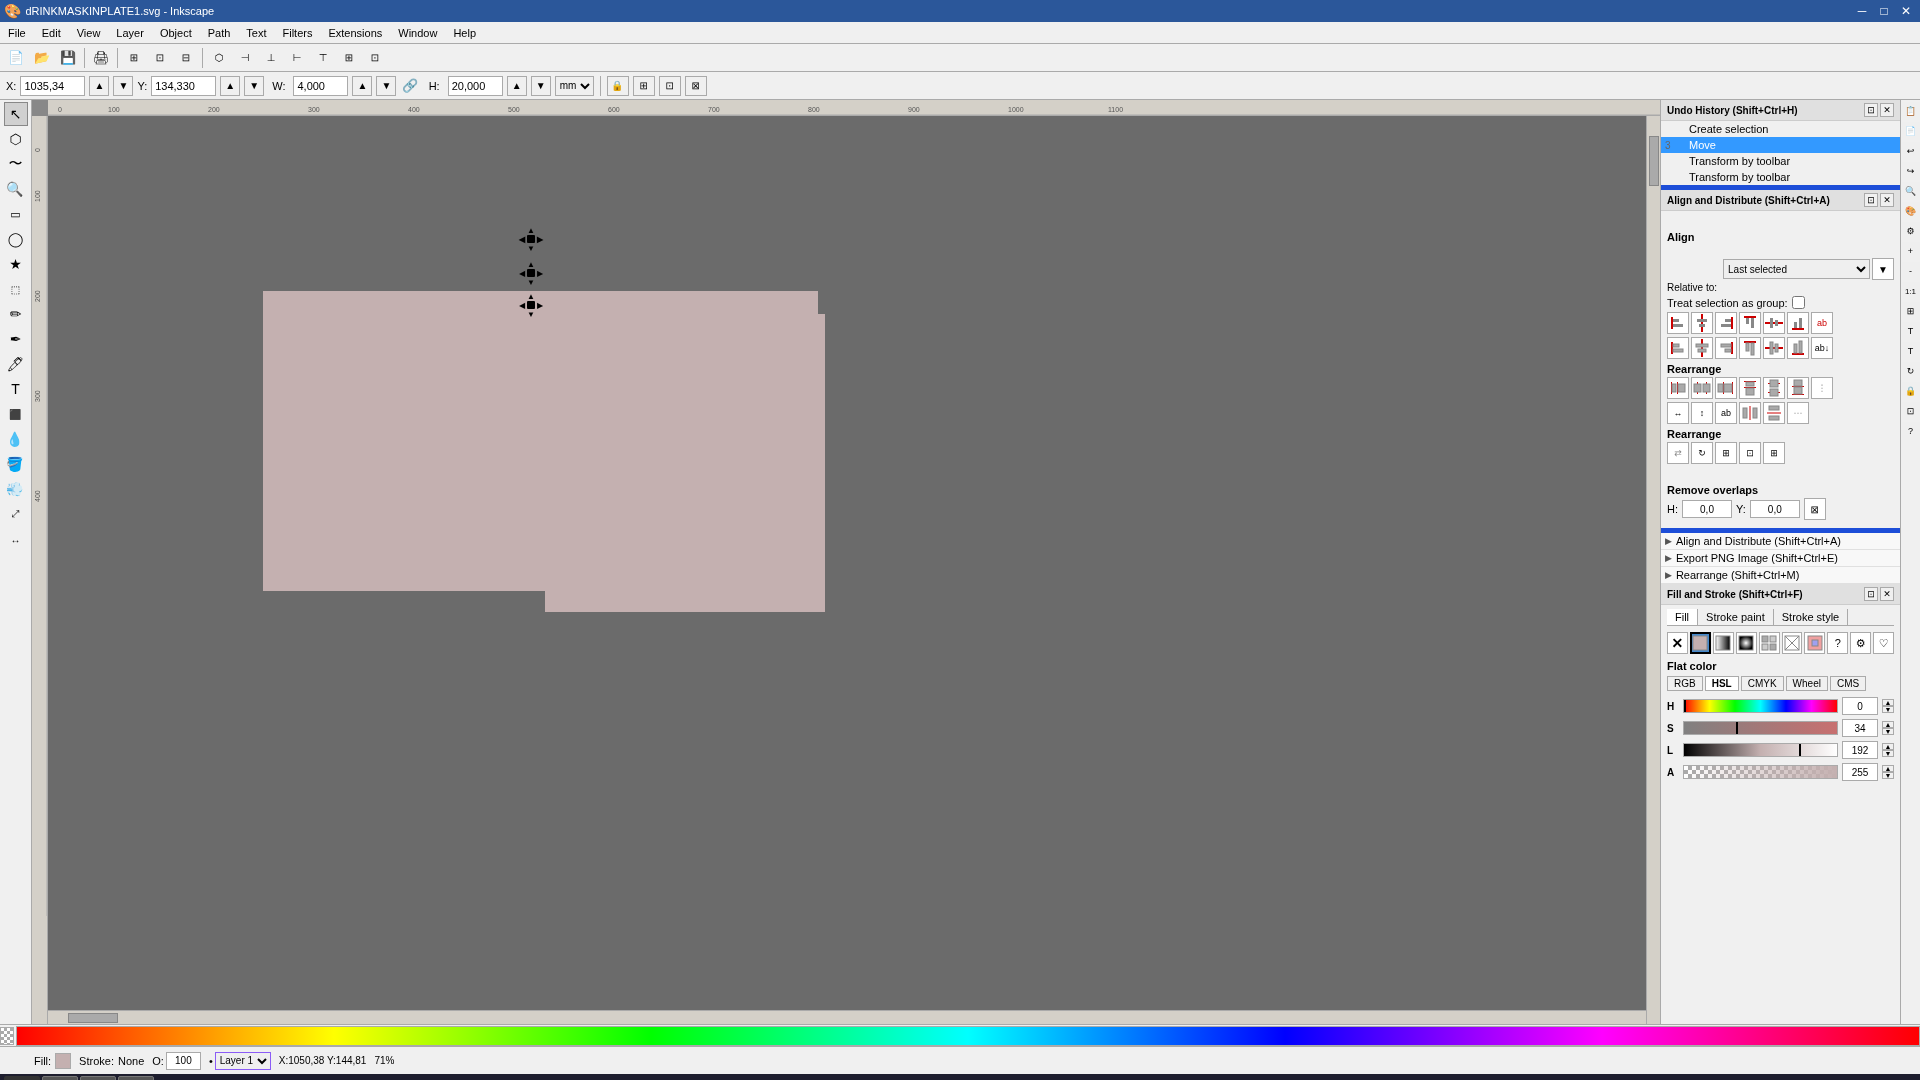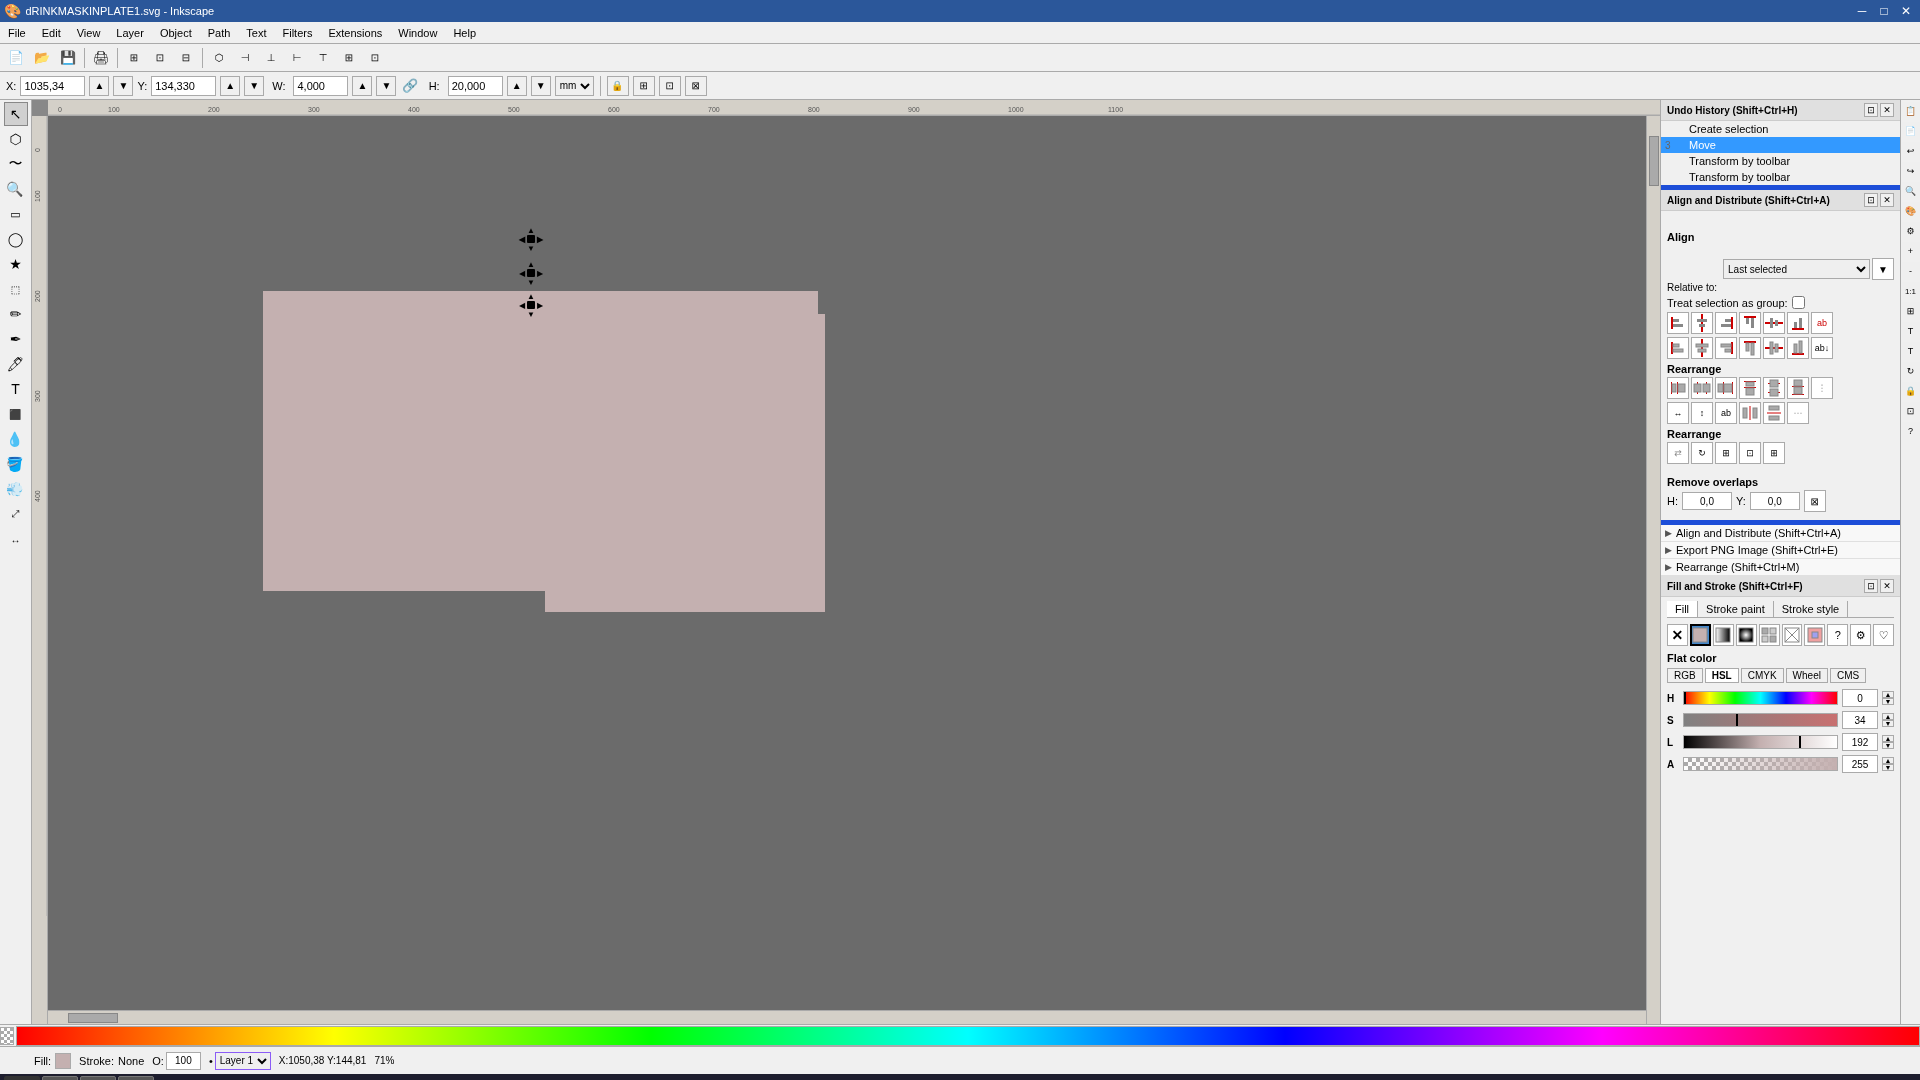--- a/index.html
+++ b/index.html
@@ -313,21 +313,21 @@
       height: 22px;
       background: #f0f0f0;
       border-top: 1px solid #aaa;
       display: flex;
       align-items: center;
       overflow: hidden;
     }
 
     .distribute-label { font-size: 11px; font-weight: bold; margin: 4px 0 2px; }
     .rearrange-label { font-size: 11px; font-weight: bold; margin: 4px 0 2px; }
-    .remove-overlaps-label { font-size: 11px; font-weight: bold; margin: 12px 0 2px; }
+    .remove-overlaps-label { font-size: 11px; font-weight: bold; margin: 20px 0 2px; }
 
     .overlap-row {
       display: flex; align-items: center; gap: 4px; font-size: 11px; margin-bottom: 4px;
     }
     .overlap-input {
       width: 50px; height: 18px; border: 1px solid #aaa; font-size: 10px; text-align: center;
     }
 
     
     .hue-gradient {

